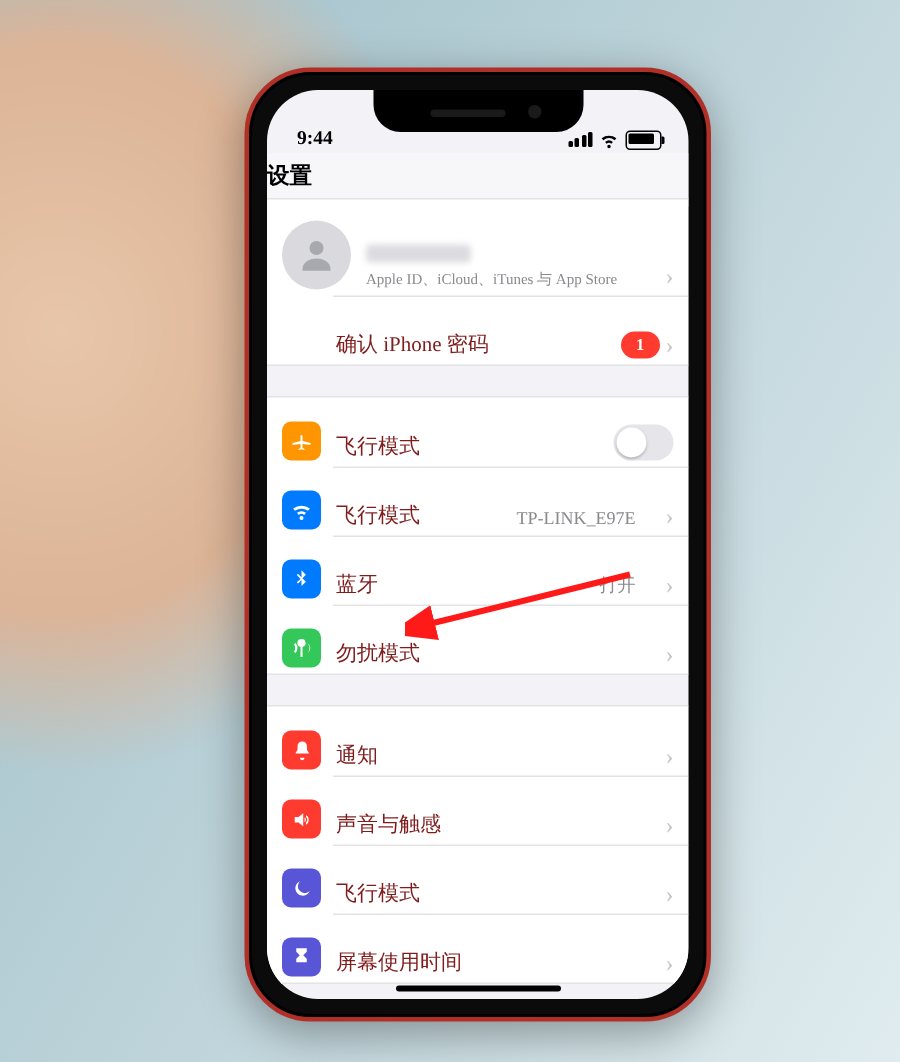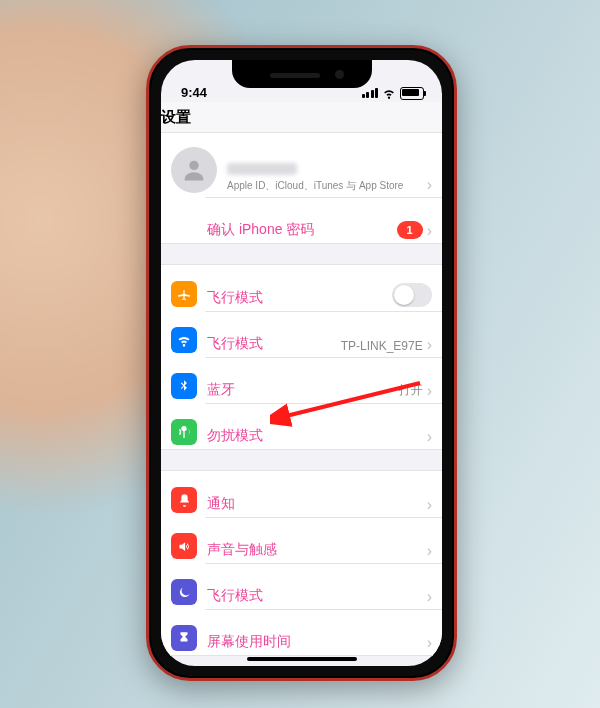--- a/index.html
+++ b/index.html
@@ -8,25 +8,26 @@
     background:linear-gradient(120deg,#9fbfc8 0%,#b7cfd6 40%,#e0ecef 100%);
     position:relative;overflow:hidden;
   }
   
   .scene-blob{
     position:absolute;left:-120px;top:-60px;width:640px;height:820px;
     background:radial-gradient(ellipse 380px 420px at 160px 280px,#e8c6aa 0%,#dcb497 45%,rgba(220,180,151,0) 70%);
     filter:blur(2px);
   }
   .phone{
-    position:absolute;left:146px;top:45px;width:305px;height:630px;
+    position:absolute;left:163px;top:45px;width:305px;height:630px;
     border-radius:44px;
     background:#0b0b0b;
     border:3px solid #b03028;
     box-shadow:0 8px 30px rgba(0,0,0,.35), inset 0 0 0 2px #000;
+    font-family:Liberation Serif, serif;
   }
   .screen{
     position:absolute;left:12px;top:12px;right:12px;bottom:12px;
     border-radius:34px;background:#f2f2f7;overflow:hidden;
   }
   .notch{
     position:absolute;left:50%;top:0;transform:translateX(-50%);
     width:140px;height:28px;background:#000;border-radius:0 0 18px 18px;z-index:50;
   }
   .notch::before{content:"";position:absolute;left:38px;top:13px;width:50px;height:5px;background:#1a1a1a;border-radius:3px;}
@@ -61,23 +62,23 @@
   .icon{
     width:26px;height:26px;border-radius:6px;margin-right:10px;
     display:flex;align-items:center;justify-content:center;flex:0 0 26px;
     color:#fff;font-size:14px;
   }
   .avatar{
     width:46px;height:46px;border-radius:50%;background:#d9d9de;margin-right:10px;flex:0 0 46px;
     display:flex;align-items:center;justify-content:center;
   }
   .avatar svg{width:28px;height:28px;fill:#a8a8af;}
-  .label{flex:1;font-size:14px;color:#ec4899;}
+  .label{flex:1;font-size:14px;color:#7f1d1d;}
   .sublabel{font-size:10px;color:#8a8a8e;}
-  .value{font-size:12px;color:#8a8a8e;margin-right:4px;}
+  .value{font-size:12px;color:#8a8a8e;margin-right:20px;}
   .chev{color:#c4c4c8;font-size:16px;line-height:1;}
   .badge{
     min-width:18px;height:18px;border-radius:9px;background:#ff3b30;color:#fff;
     font-size:11px;font-weight:600;display:flex;align-items:center;justify-content:center;
     margin-right:4px;padding:0 4px;
   }
   .toggle{
     width:40px;height:24px;border-radius:12px;background:#e5e5ea;position:relative;
   }
   .toggle::after{content:"";position:absolute;left:2px;top:2px;width:20px;height:20px;border-radius:50%;background:#fff;box-shadow:0 1px 2px rgba(0,0,0,.25);}

